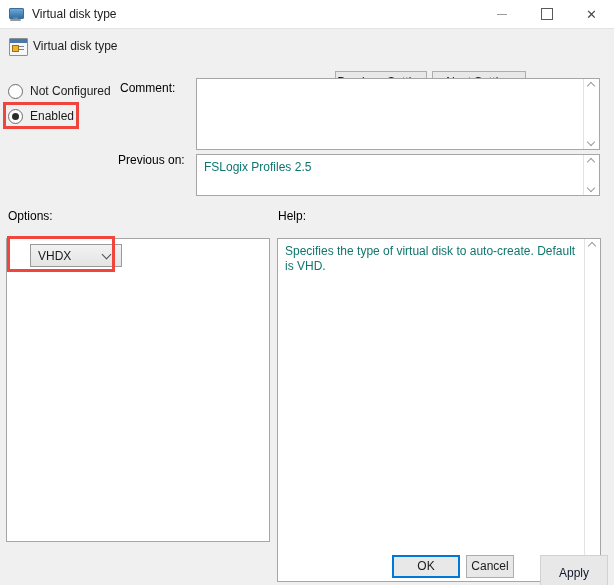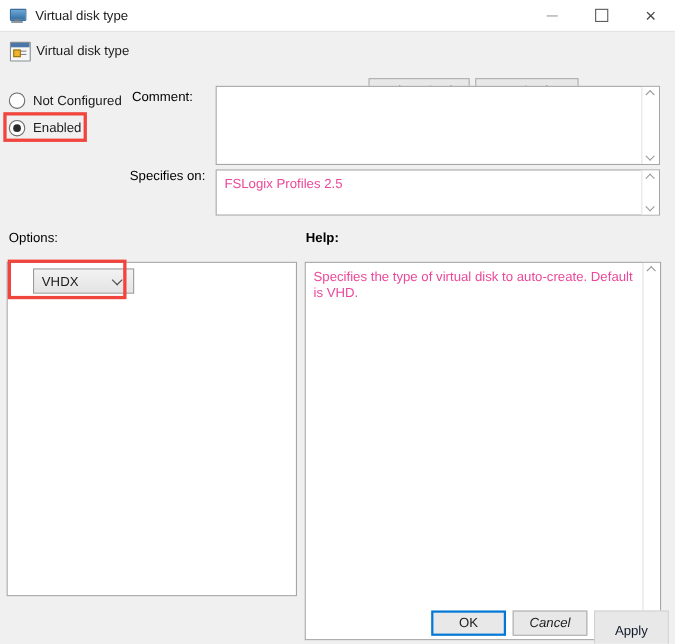--- a/index.html
+++ b/index.html
@@ -180,21 +180,21 @@
 
   
   .field-label {
     position: absolute;
     font-size: 12px;
     color: #000000;
   }
   .lbl-comment { left: 120px; top: 81px; }
   .lbl-supported { left: 118px; top: 153px; }
   .lbl-options { left: 8px; top: 209px; }
-  .lbl-help { left: 278px; top: 209px; font-weight: bold; }
+  .lbl-help { left: 278px; top: 209px; }
 
   .textbox {
     position: absolute;
     background: #ffffff;
     border: 1px solid #a6a6a6;
     box-sizing: border-box;
   }
   .box-comment { left: 196px; top: 78px; width: 404px; height: 72px; }
   .box-supported { left: 196px; top: 154px; width: 404px; height: 42px; }
   .box-options { left: 6px; top: 238px; width: 264px; height: 304px; }
@@ -226,21 +226,21 @@
     border-bottom: 1px solid #9b9b9b;
   }
   .chev.up::after { transform: rotate(135deg); }
   .chev.down::after { transform: rotate(-45deg); }
 
   .box-text {
     position: absolute;
     left: 7px; top: 5px;
     right: 20px;
     font-size: 12px;
-    color: #ec4899;
+    color: #0f766e;
     line-height: 15px;
   }
 
   
   .combo {
     position: absolute;
     left: 14px; top: 244px;
     width: 92px; height: 23px;
     background: linear-gradient(#f2f2f2, #e4e4e4);
     border: 1px solid #9a9a9a;
@@ -286,21 +286,21 @@
     left: 392px; top: 555px;
     width: 68px; height: 23px;
     border: 2px solid #0078d7;
     background: #e8e8e8;
     line-height: 19px;
     text-align: center;
   }
   .btn-cancel {
     position: absolute;
     left: 466px; top: 555px;
-    width: 68px; height: 23px; font-style: italic;
+    width: 48px; height: 23px;
   }
   .btn-apply {
     position: absolute;
     left: 540px; top: 555px;
     width: 68px; height: 36px;
     color: #0f172a;
     background: #e8e8e8;
     border-color: #d2d2d2;
   }
 </style>
@@ -350,21 +350,21 @@
 
 <div class="field-label lbl-comment">Comment:</div>
 <div class="textbox box-comment">
   <div class="box-text"></div>
   <div class="scroll-col">
     <div class="chev up"></div>
     <div class="chev down"></div>
   </div>
 </div>
 
-<div class="field-label lbl-supported">Specifies on:</div>
+<div class="field-label lbl-supported">Previous on:</div>
 <div class="textbox box-supported">
   <div class="box-text">FSLogix Profiles 2.5</div>
   <div class="scroll-col">
     <div class="chev up"></div>
     <div class="chev down"></div>
   </div>
 </div>
 
 <div class="field-label lbl-options">Options:</div>
 <div class="field-label lbl-help">Help:</div>

